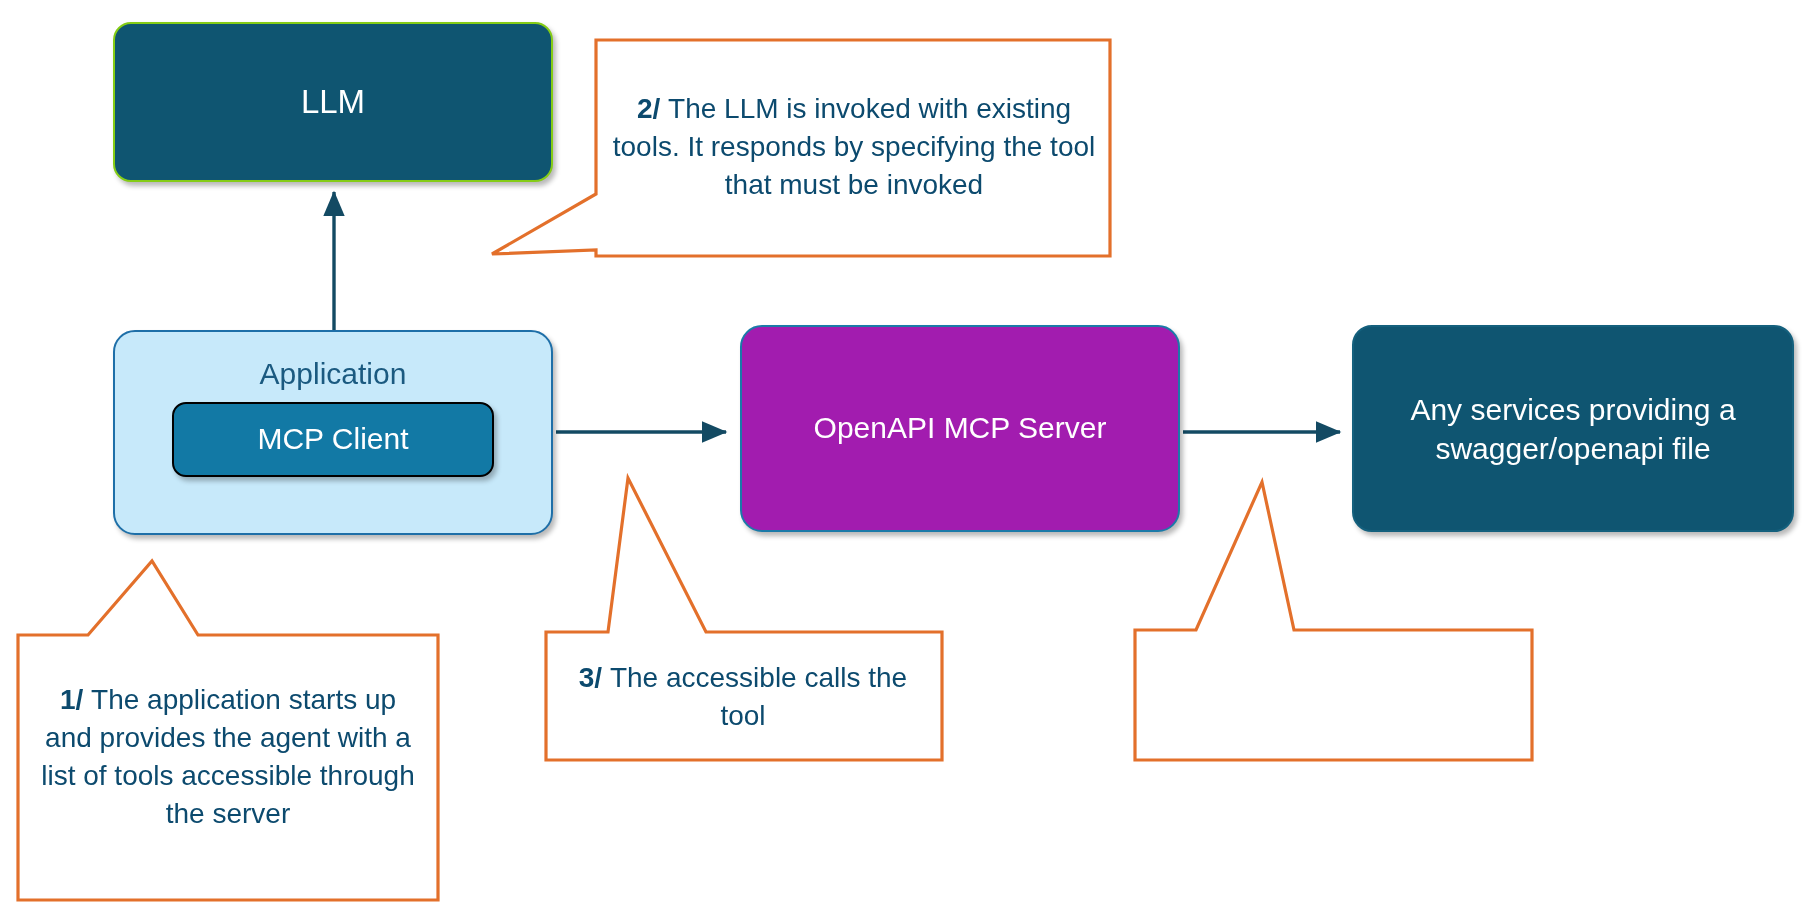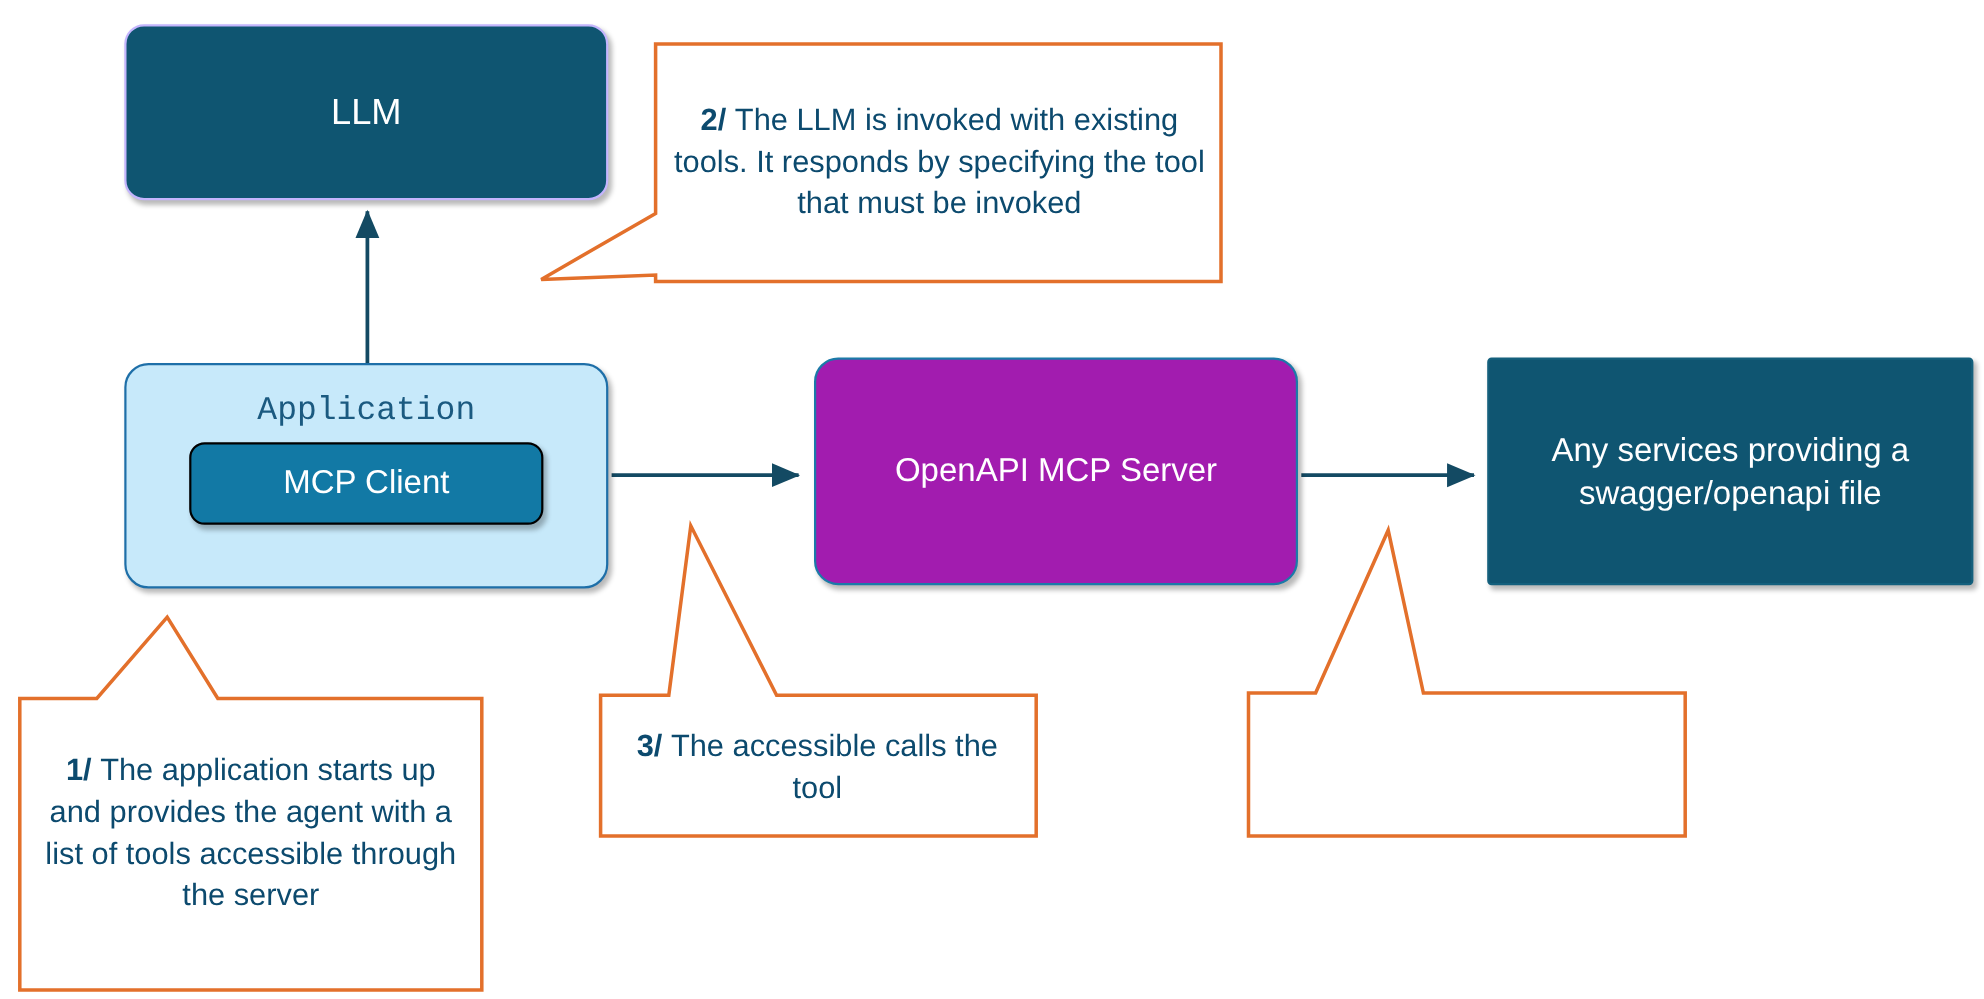--- a/index.html
+++ b/index.html
@@ -39,42 +39,41 @@
   .node-label {
     display: block;
     line-height: 1.22;
     padding: 0 14px;
   }
 
   #node-llm {
     left: 113px; top: 22px;
     width: 440px; height: 160px;
     background: #0F5571;
-    border: 2px solid #c4b5fd;
+    border: 2px solid #84cc16;
     box-shadow: 3px 4px 5px rgba(0,0,0,0.28);
   }
   #node-llm .node-label {
     color: #ffffff;
     font-size: 33px;
   }
 
   #node-application {
     left: 113px; top: 330px;
     width: 440px; height: 205px;
     background: #C7E9FA;
     border: 2px solid #1E6FA8;
     box-shadow: 3px 4px 5px rgba(0,0,0,0.28);
     align-items: flex-start;
     padding-top: 24px;
     border-radius: 22px;
   }
   #node-application .node-label {
     color: #1B5A80;
     font-size: 30px;
-    font-family: Liberation Mono, monospace;
   }
 
   #node-mcp-client {
     left: 172px; top: 402px;
     width: 322px; height: 75px;
     background: #1279A5;
     border: 2px solid #000000;
     box-shadow: 3px 4px 5px rgba(0,0,0,0.28);
     border-radius: 14px;
   }
@@ -95,21 +94,21 @@
     color: #ffffff;
     font-size: 30px;
   }
 
   #node-any-services {
     left: 1352px; top: 325px;
     width: 442px; height: 207px;
     background: #0F5571;
     border: 2px solid #14607D;
     box-shadow: 3px 4px 5px rgba(0,0,0,0.28);
-    border-radius: 4px;
+    border-radius: 20px;
   }
   #node-any-services .node-label {
     color: #ffffff;
     font-size: 30px;
     line-height: 1.30;
   }
 
   
   .callout-text {
     position: absolute;

